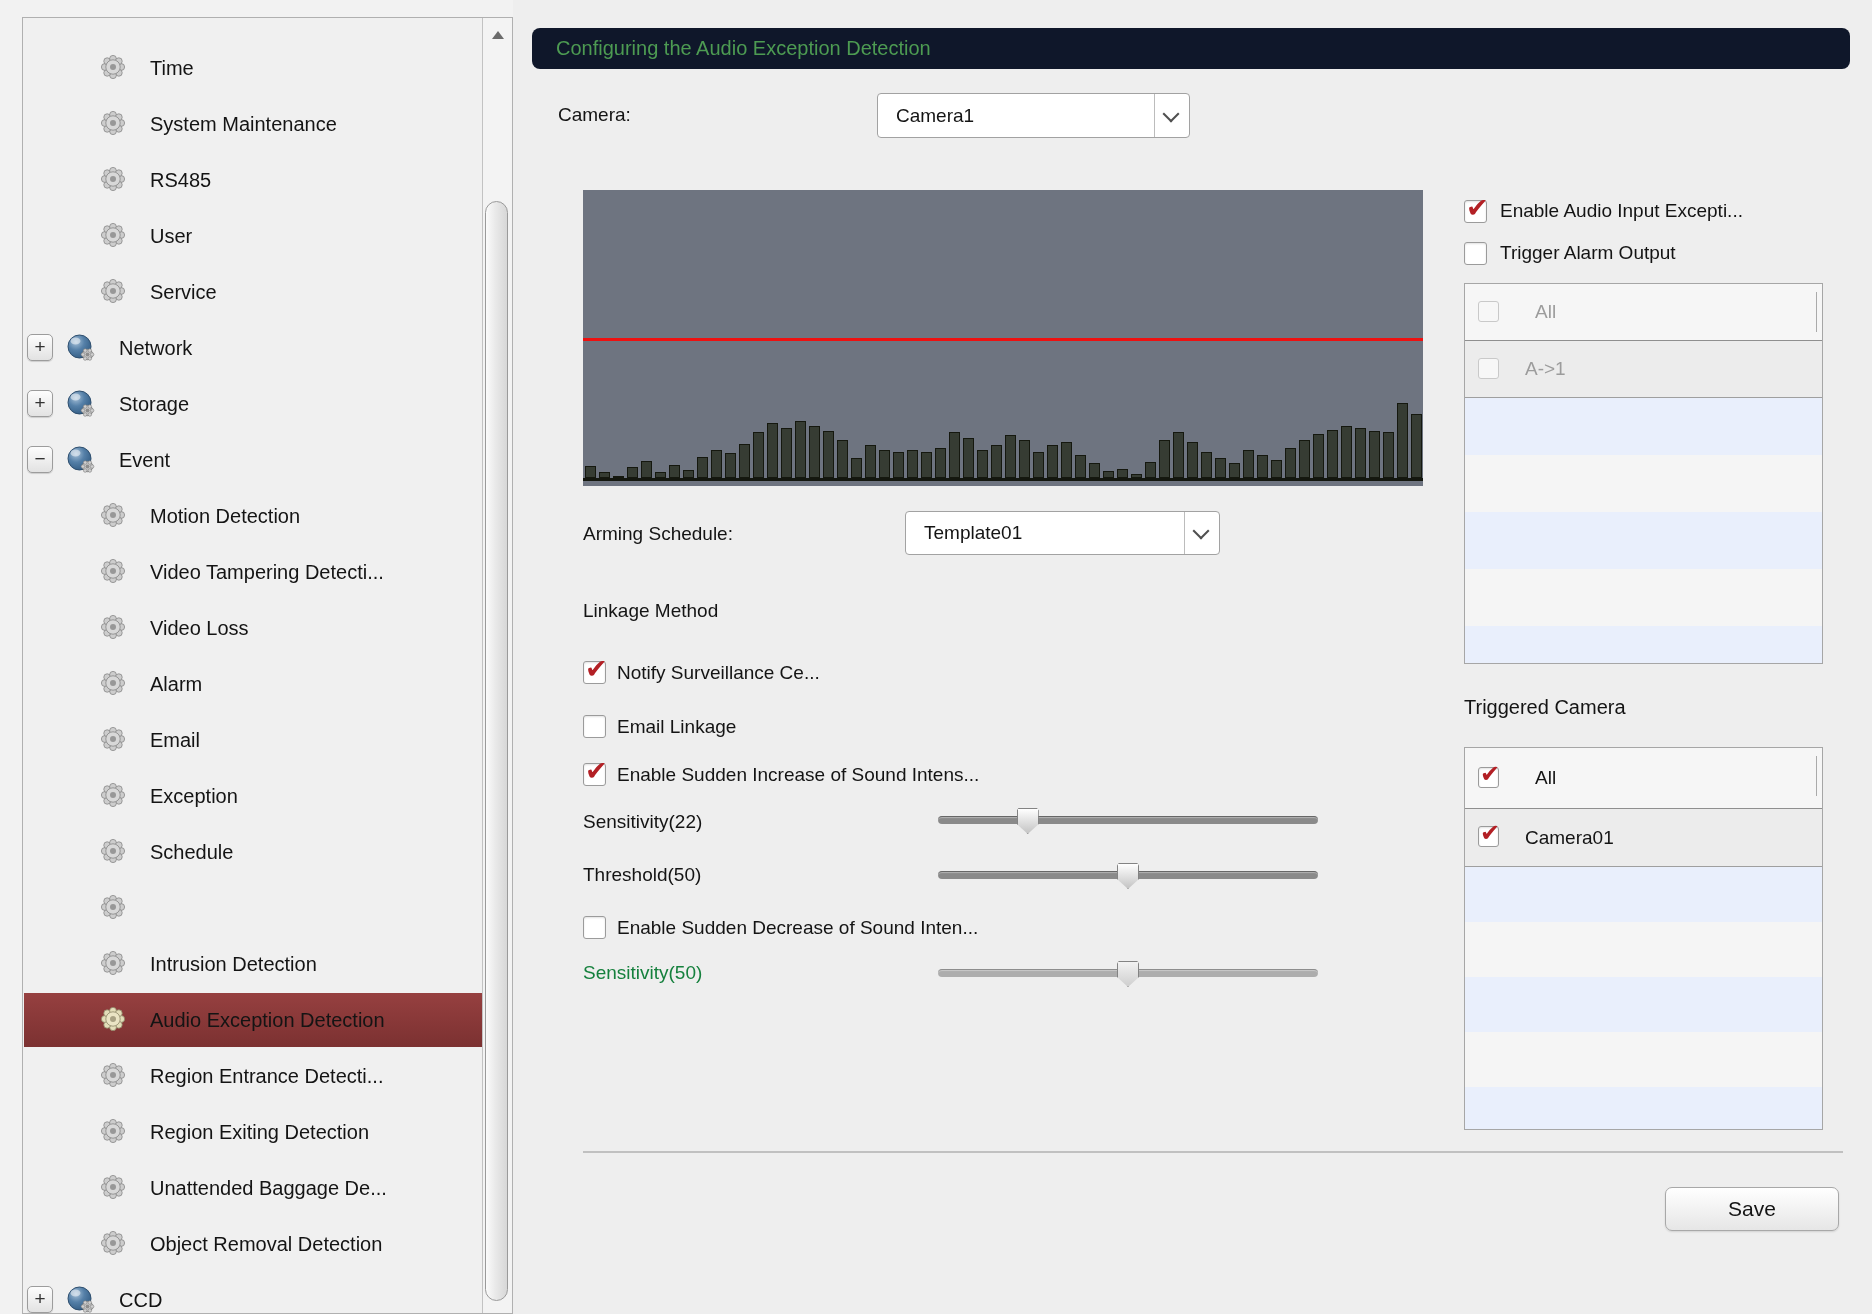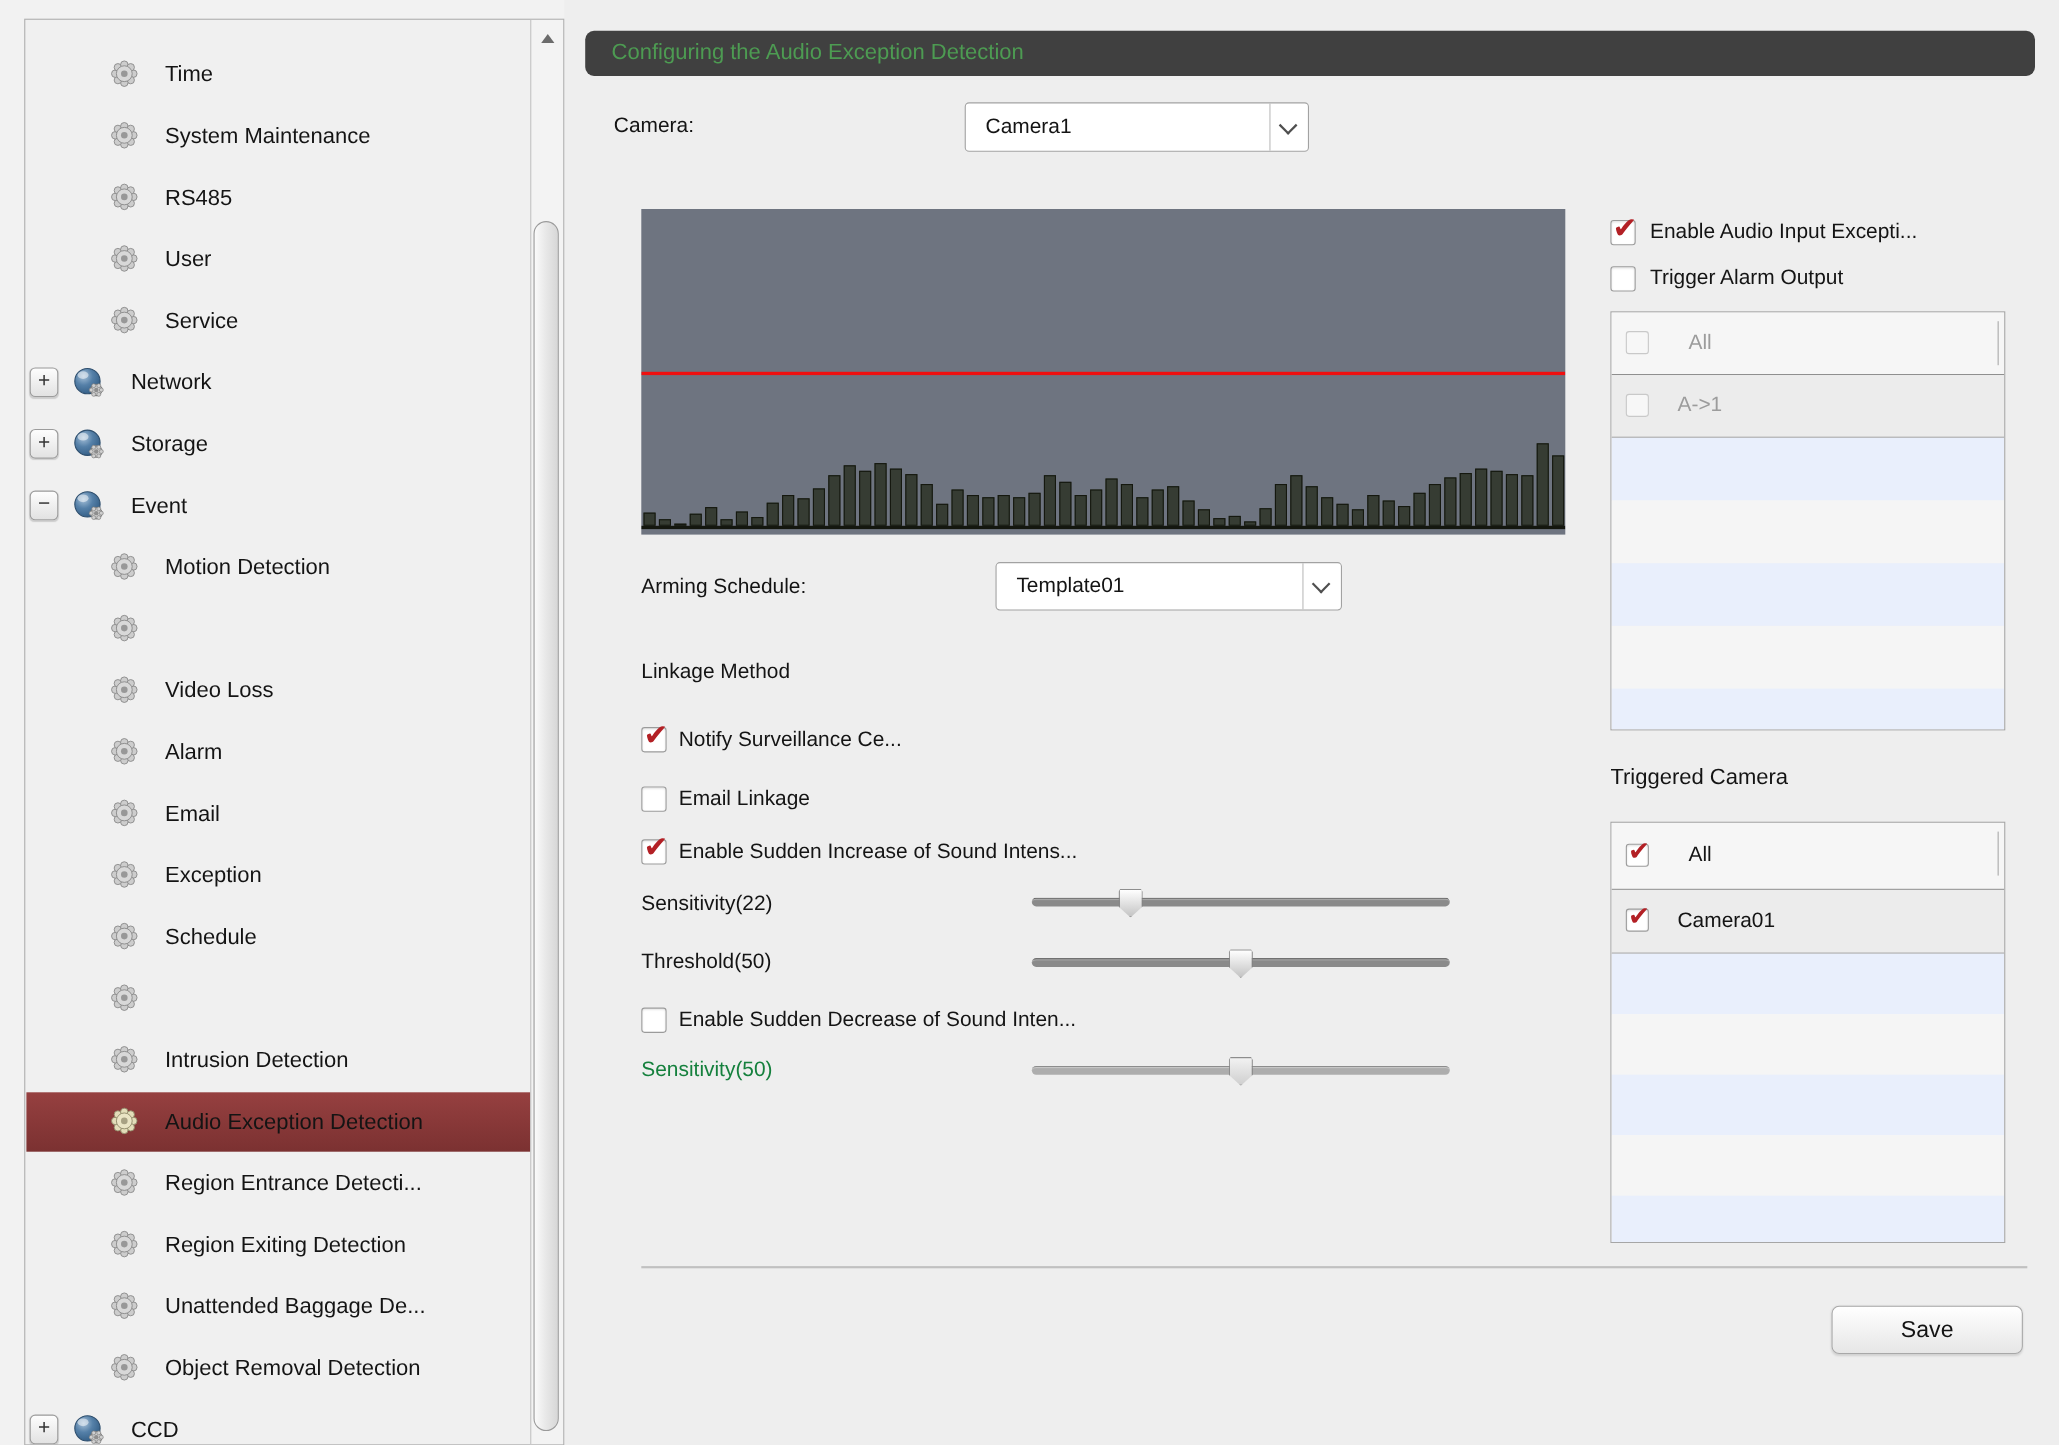--- a/index.html
+++ b/index.html
@@ -19,21 +19,21 @@
   .tree-row .expander{position:absolute;left:3px;top:13px;width:26px;height:27px;box-sizing:border-box;
       background:linear-gradient(#fdfdfd,#e2e2e2);border:1px solid #9c9c9c;border-radius:5px;
       text-align:center;line-height:24px;font-size:19px;color:#333;box-shadow:0 1px 1px rgba(0,0,0,.15);}
   .scrollbar{position:absolute;right:0;top:0;bottom:0;width:29px;background:#f3f3f3;border-left:1px solid #c2c2c2;}
   .sb-arrow-up{position:absolute;left:9px;top:13px;width:0;height:0;
       border-left:6px solid transparent;border-right:6px solid transparent;border-bottom:8px solid #6b6b6b;}
   .sb-thumb{position:absolute;left:2px;top:183px;width:23px;height:1100px;border-radius:12px;
       background:linear-gradient(90deg,#fbfbfb,#e9e9e9 45%,#d7d7d7);border:1px solid #9a9a9a;box-sizing:border-box;}
 
   
-  .banner{position:absolute;left:532px;top:28px;width:1318px;height:41px;background:#404040;border-radius:8px;}
+  .banner{position:absolute;left:532px;top:28px;width:1318px;height:41px;background:#0f172a;border-radius:8px;}
   .banner .title{position:absolute;left:24px;top:0;line-height:41px;font-size:20px;}
 
   
   .flabel{position:absolute;height:26px;line-height:26px;font-size:19px;white-space:nowrap;}
   .flabel.dim{color:#15803d;}
   .combo{position:absolute;background:#fff;border:1px solid #a2a2a2;border-radius:4px;box-sizing:border-box;}
   .combo .combo-text{position:absolute;left:18px;top:0;bottom:0;display:flex;align-items:center;font-size:19px;}
   .combo .combo-arrow-box{position:absolute;right:0;top:0;bottom:0;width:34px;border-left:1px solid #bcbcbc;}
   .chev{position:absolute;left:10px;top:50%;width:10px;height:10px;margin-top:-8px;
         border-right:2.5px solid #4f4f4f;border-bottom:2.5px solid #4f4f4f;transform:rotate(45deg);}
@@ -244,20 +244,21 @@
             <circle cx="18.8" cy="18.8" r="3.4" fill="#cdcdcd" stroke="#878787" stroke-width="0.8"></circle>
             <circle cx="13" cy="21.2" r="3.4" fill="#cdcdcd" stroke="#878787" stroke-width="0.8"></circle>
             <circle cx="7.2" cy="18.8" r="3.4" fill="#cdcdcd" stroke="#878787" stroke-width="0.8"></circle>
             <circle cx="4.8" cy="13" r="3.4" fill="#cdcdcd" stroke="#878787" stroke-width="0.8"></circle>
             <circle cx="7.2" cy="7.2" r="3.4" fill="#cdcdcd" stroke="#878787" stroke-width="0.8"></circle>
             <circle cx="13" cy="4.8" r="3.4" fill="#cdcdcd" stroke="#878787" stroke-width="0.8"></circle>
             <circle cx="18.8" cy="7.2" r="3.4" fill="#cdcdcd" stroke="#878787" stroke-width="0.8"></circle>
             <circle cx="13" cy="13" r="7.2" fill="#d8d8d8" stroke="#878787" stroke-width="0.8"></circle>
             <circle cx="13" cy="13" r="3" fill="#989898"></circle>
           </svg>
+          <span class="lbl">Video Tampering Detecti...</span>
         </div>
         <div class="tree-row leaf" style="top: 583px;">
           <svg class="gear" width="26" height="26" viewBox="0 0 26 26">
             <circle cx="21.2" cy="13" r="3.4" fill="#cdcdcd" stroke="#878787" stroke-width="0.8"></circle>
             <circle cx="18.8" cy="18.8" r="3.4" fill="#cdcdcd" stroke="#878787" stroke-width="0.8"></circle>
             <circle cx="13" cy="21.2" r="3.4" fill="#cdcdcd" stroke="#878787" stroke-width="0.8"></circle>
             <circle cx="7.2" cy="18.8" r="3.4" fill="#cdcdcd" stroke="#878787" stroke-width="0.8"></circle>
             <circle cx="4.8" cy="13" r="3.4" fill="#cdcdcd" stroke="#878787" stroke-width="0.8"></circle>
             <circle cx="7.2" cy="7.2" r="3.4" fill="#cdcdcd" stroke="#878787" stroke-width="0.8"></circle>
             <circle cx="13" cy="4.8" r="3.4" fill="#cdcdcd" stroke="#878787" stroke-width="0.8"></circle>

